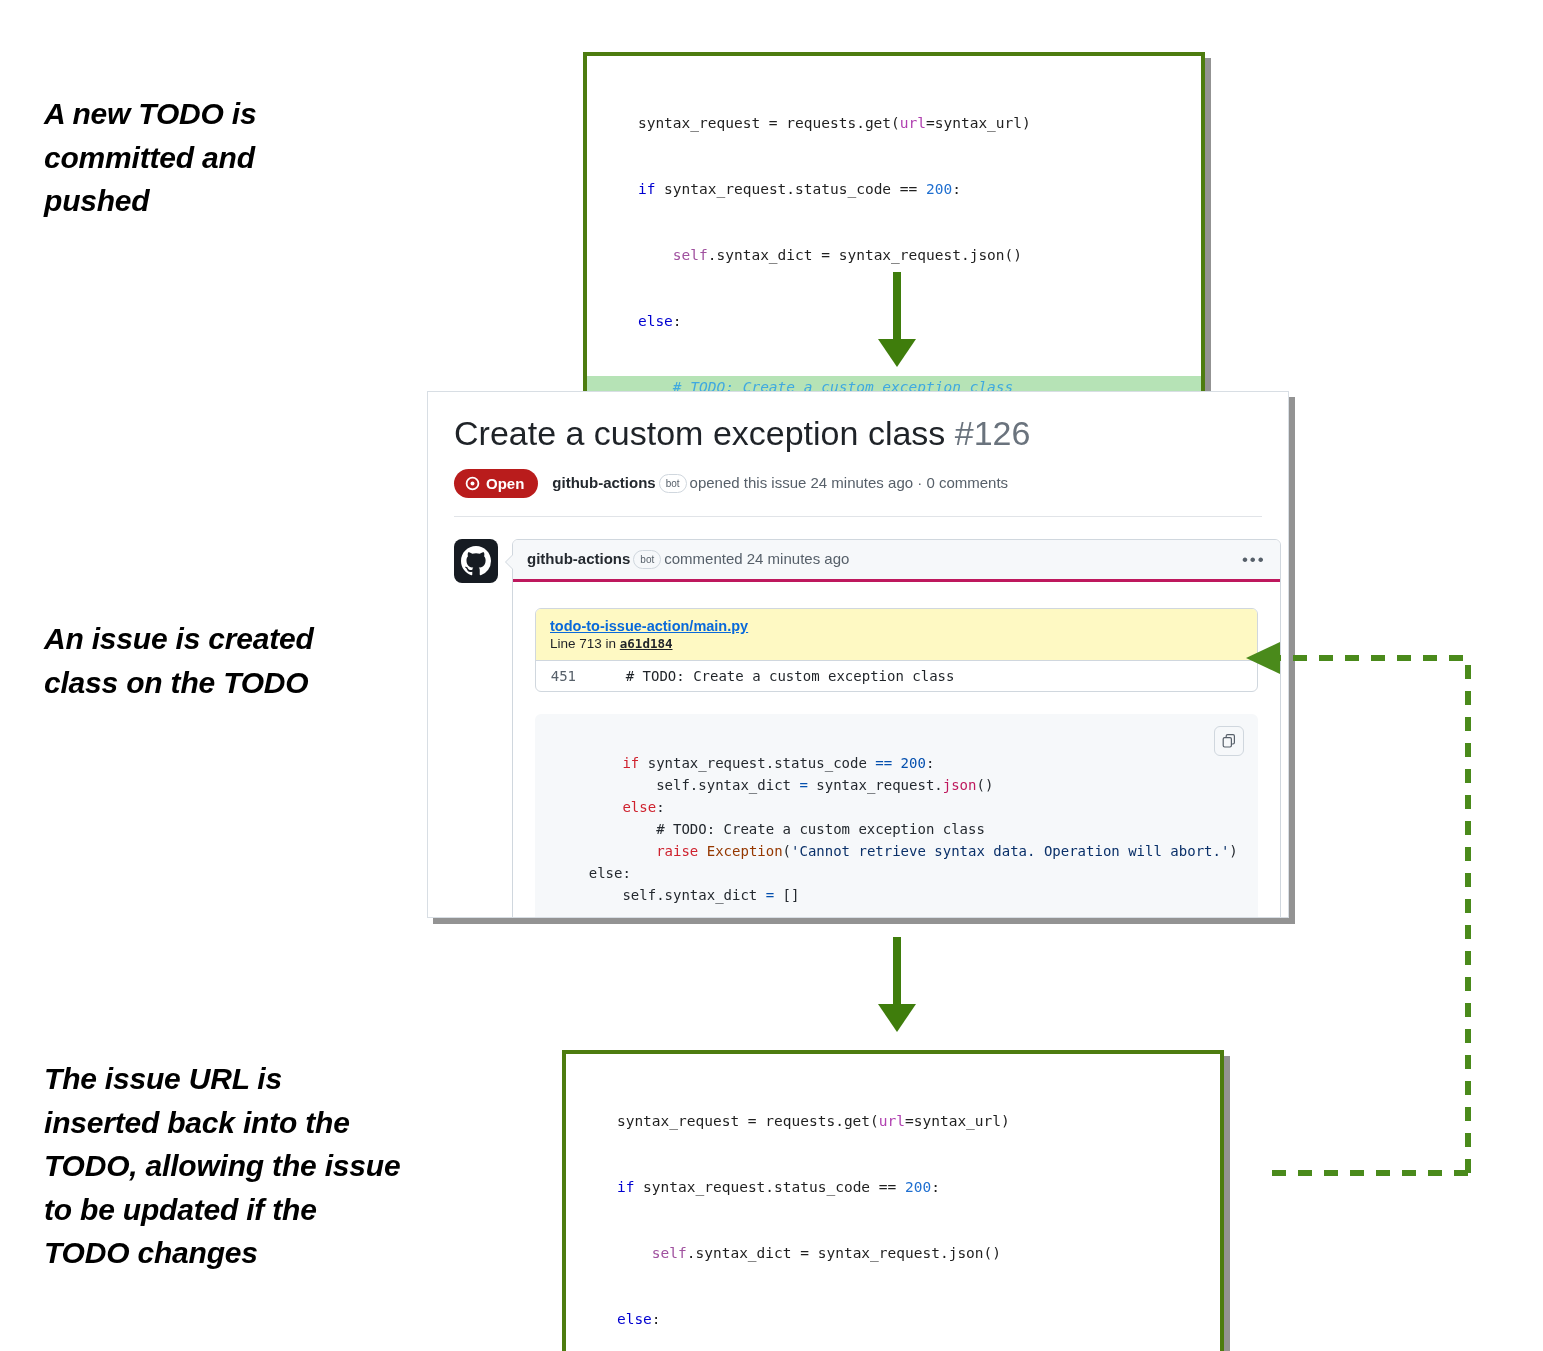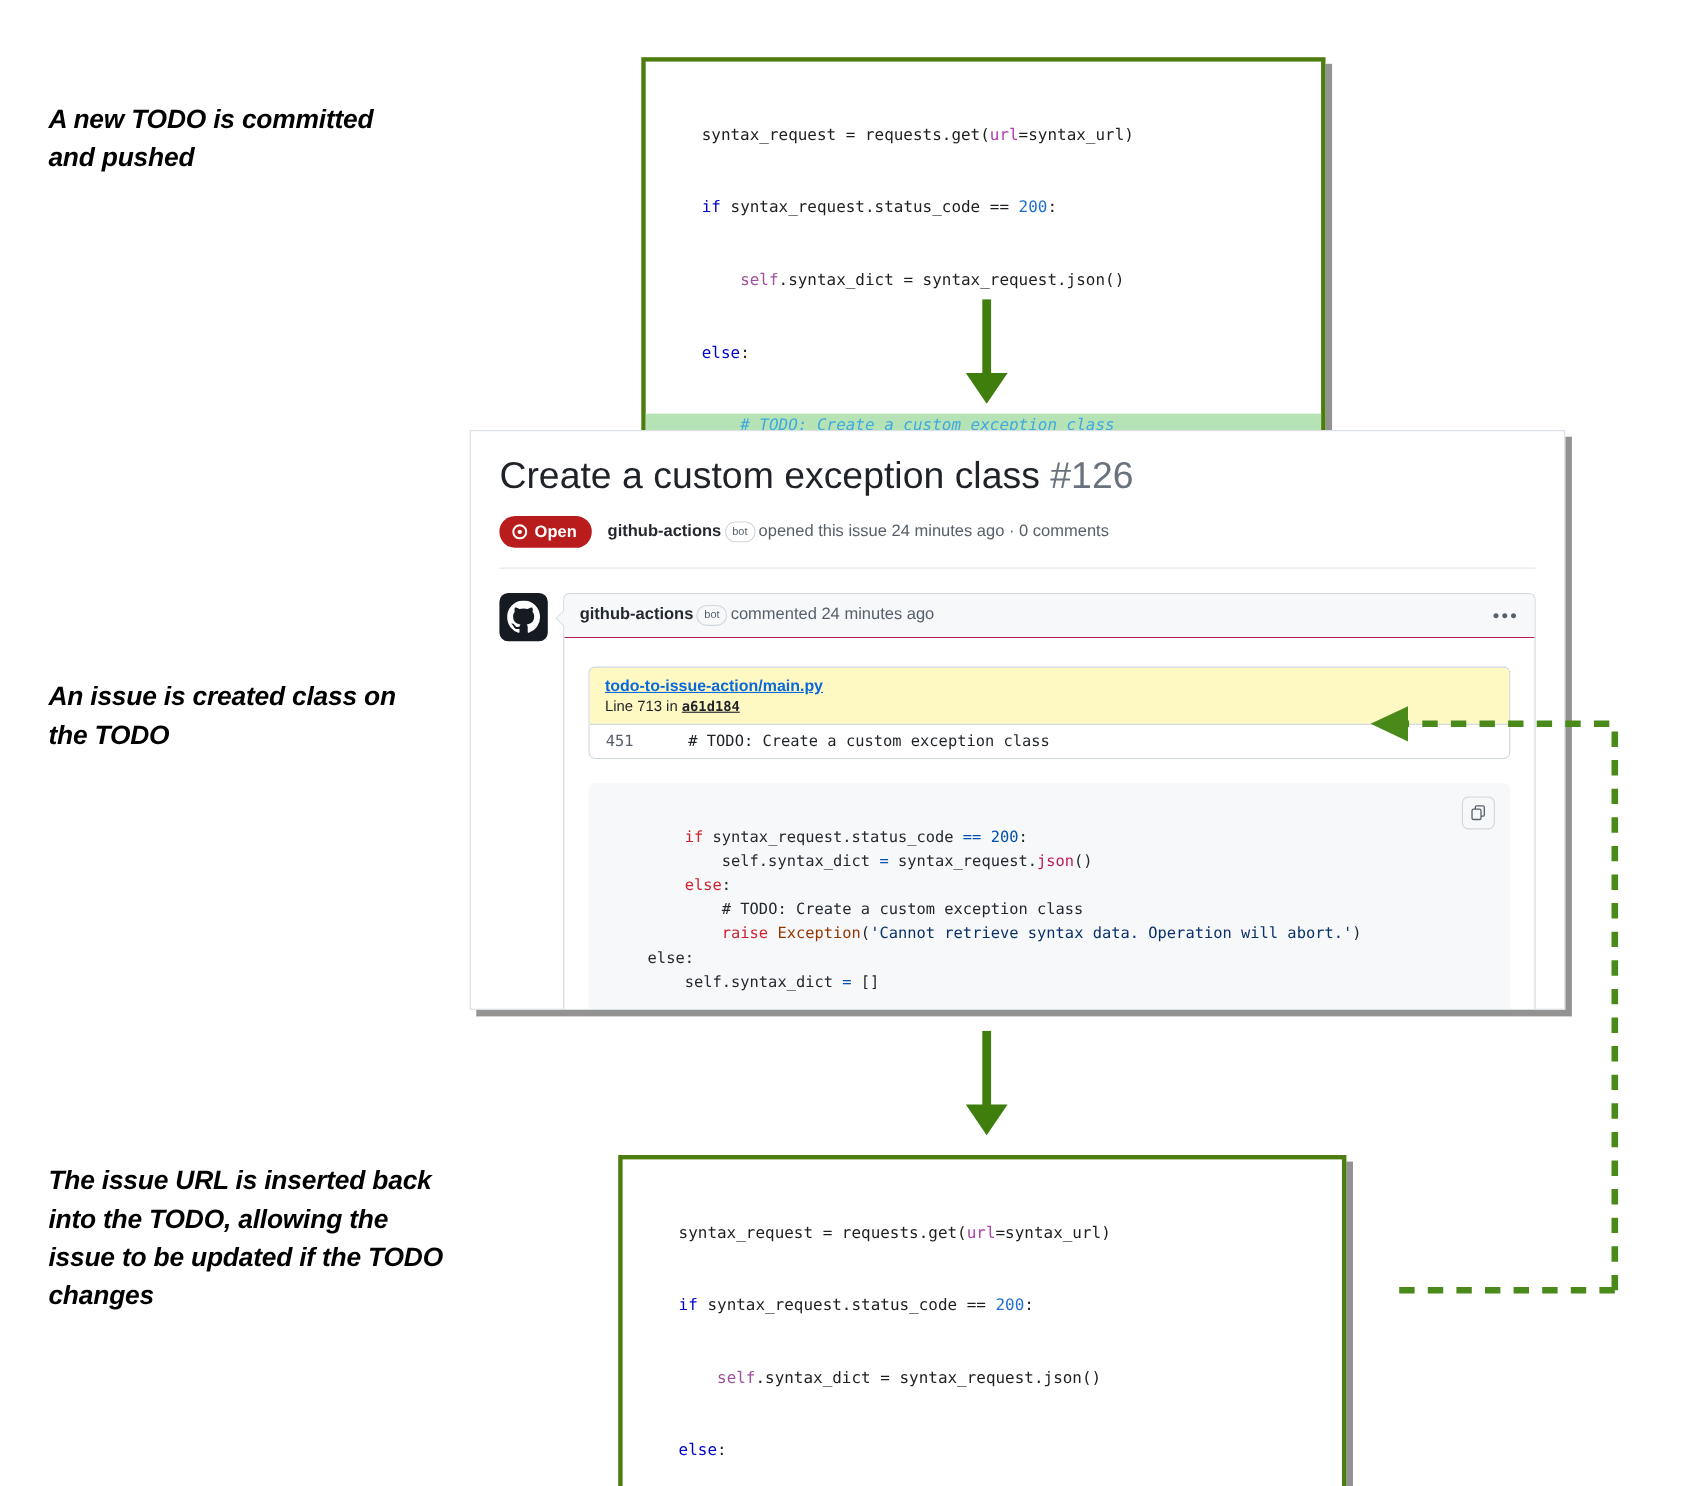--- a/index.html
+++ b/index.html
@@ -12,21 +12,21 @@
     position: relative;
     font-family: "Liberation Sans", sans-serif;
     overflow: hidden;
   }
 
   
   .caption {
     position: absolute;
     font-style: italic;
     font-weight: bold;
-    font-size: 24px;
+    font-size: 30px;
     line-height: 1.45;
     color: #000000;
     letter-spacing: -0.2px;
   }
   #caption-1 { left: 44px; top: 92px;  width: 300px; }
   #caption-2 { left: 44px; top: 617px; width: 330px; }
   #caption-3 { left: 44px; top: 1057px; width: 360px; }
 
   
   .code-card {
@@ -61,21 +61,21 @@
   #arrow-1 { left: 874px; top: 272px; }
   #arrow-2 { left: 874px; top: 937px; }
 
   
   #feedback-path { position: absolute; left: 1240px; top: 640px; }
 
   
   #issue-panel {
     position: absolute;
     left: 427px; top: 391px;
-    width: 996px; height: 527px;
+    width: 862px; height: 527px;
     background: #ffffff;
     border: 1px solid #d8dee4;
     box-shadow: 6px 6px 0 0 rgba(128,128,128,0.85);
     overflow: hidden;
   }
   .issue-header { padding: 22px 26px 0 26px; }
   .issue-title {
     font-size: 34px;
     font-weight: 400;
     color: #1f2328;
@@ -141,21 +141,21 @@
   .comment-box:after {
     content: ""; position: absolute;
     left: -7px; top: 14px;
     width: 0; height: 0;
     border-top: 8px solid transparent;
     border-bottom: 8px solid transparent;
     border-right: 8px solid #f6f8fa;
   }
   .comment-head {
     background: #f6f8fa;
-    border-bottom: 1px solid #be185d;
+    border-bottom: 3px solid #be185d;
     border-radius: 5px 5px 0 0;
     padding: 10px 14px;
     font-size: 15px; color: #57606a;
     display: flex; align-items: center;
   }
   .comment-head b { color: #24292f; font-weight: bold; }
   .kebab { margin-left: auto; color: #57606a; letter-spacing: 2px; font-size: 17px; line-height: 10px; }
 
   .comment-body { padding: 26px 22px 14px 22px; }
 

